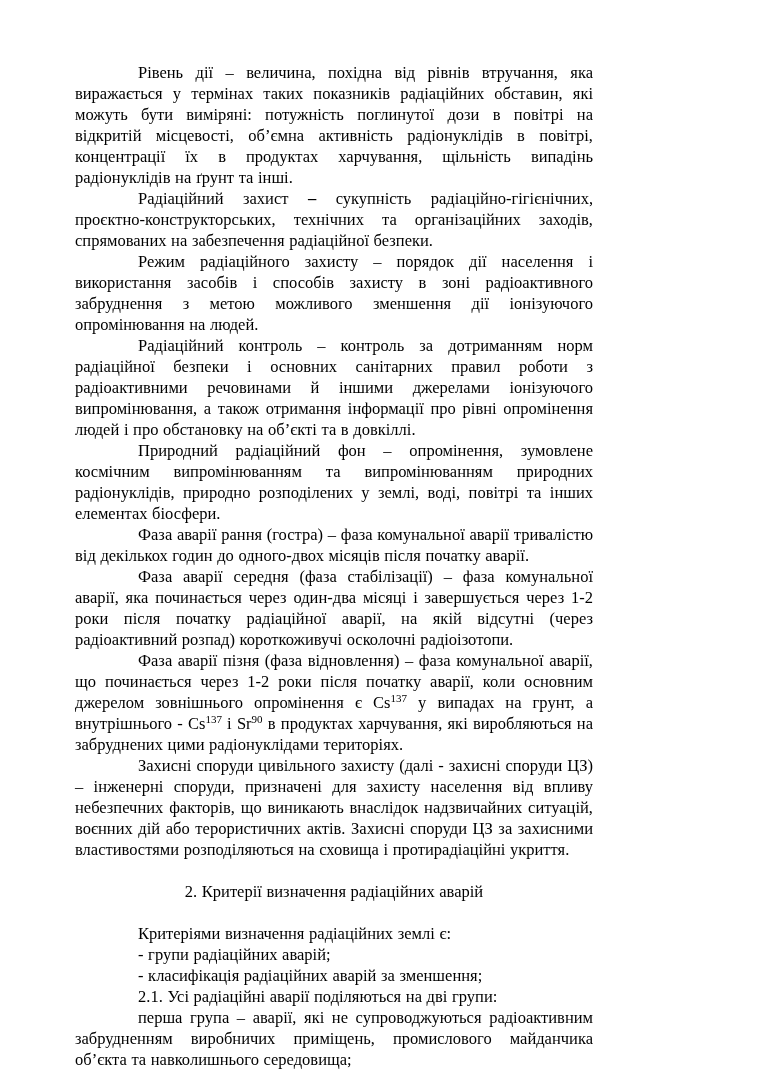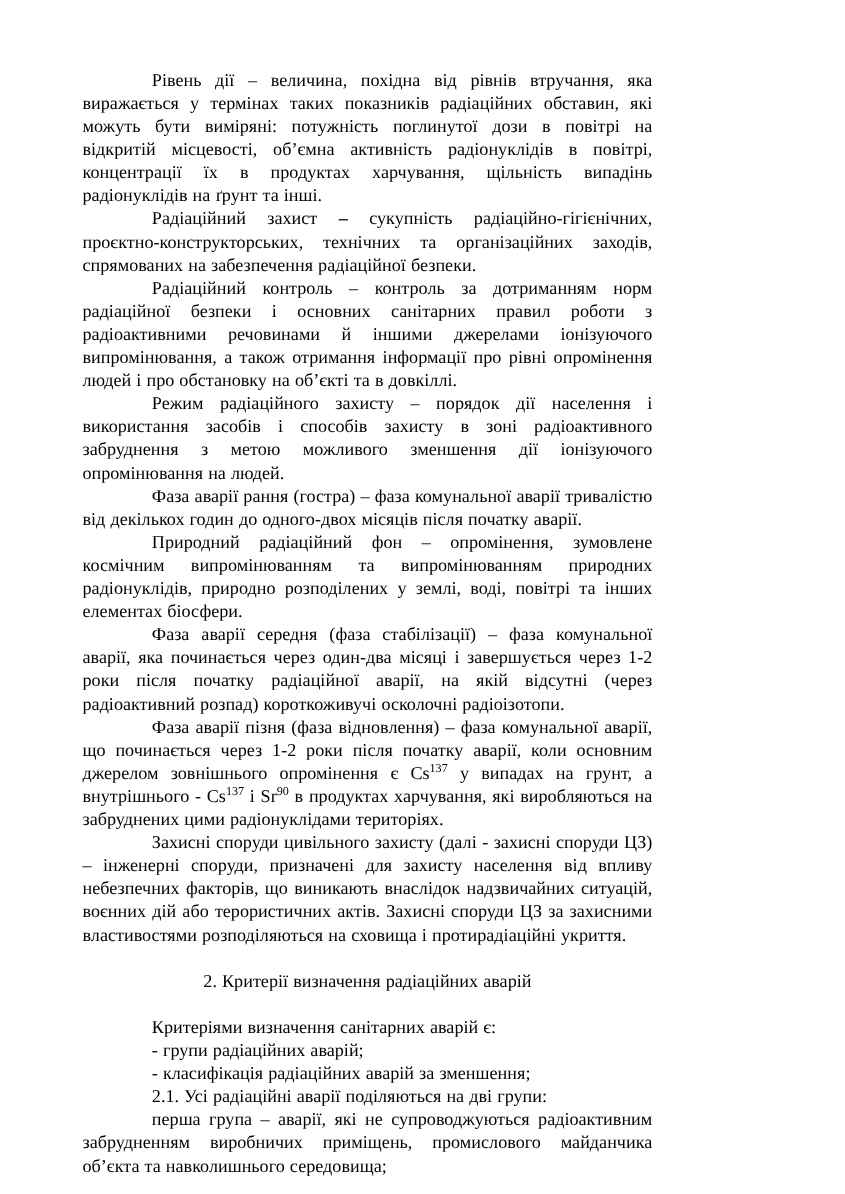--- a/index.html
+++ b/index.html
@@ -41,27 +41,27 @@
   }
   .doc .b { font-weight: bold; }
 </style>
 </head>
 <body>
 
 <div class="page">
   <div class="doc" id="doc">
       <p>Рівень дії – величина, похідна від рівнів втручання, яка виражається у термінах таких показників радіаційних обставин, які можуть бути виміряні: потужність поглинутої дози в повітрі на відкритій місцевості, об’ємна активність радіонуклідів в повітрі, концентрації їх в продуктах харчування, щільність випадінь радіонуклідів на ґрунт та інші.</p>
       <p><span>Радіаційний захист </span><span class="b">–</span><span> сукупність радіаційно-гігієнічних, проєктно-конструкторських, технічних та організаційних заходів, спрямованих на забезпечення радіаційної безпеки.</span></p>
+      <p>Режим радіаційного захисту – порядок дії населення і використання засобів і способів захисту в зоні радіоактивного забруднення з метою можливого зменшення дії іонізуючого опромінювання на людей.</p>
       <p>Радіаційний контроль – контроль за дотриманням норм радіаційної безпеки і основних санітарних правил роботи з радіоактивними речовинами й іншими джерелами іонізуючого випромінювання, а також отримання інформації про рівні опромінення людей і про обстановку на об’єкті та в довкіллі.</p>
-      <p>Режим радіаційного захисту – порядок дії населення і використання засобів і способів захисту в зоні радіоактивного забруднення з метою можливого зменшення дії іонізуючого опромінювання на людей.</p>
+      <p>Природний радіаційний фон – опромінення, зумовлене космічним випромінюванням та випромінюванням природних радіонуклідів, природно розподілених у землі, воді, повітрі та інших елементах біосфери.</p>
       <p>Фаза аварії рання (гостра) – фаза комунальної аварії тривалістю від декількох годин до одного-двох місяців після початку аварії.</p>
-      <p>Природний радіаційний фон – опромінення, зумовлене космічним випромінюванням та випромінюванням природних радіонуклідів, природно розподілених у землі, воді, повітрі та інших елементах біосфери.</p>
       <p>Фаза аварії середня (фаза стабілізації) – фаза комунальної аварії, яка починається через один-два місяці і завершується через 1-2 роки після початку радіаційної аварії, на якій відсутні (через радіоактивний розпад) короткоживучі осколочні радіоізотопи.</p>
       <p><span>Фаза аварії пізня (фаза відновлення) – фаза комунальної аварії, що починається через 1-2 роки після початку аварії, коли основним джерелом зовнішнього опромінення є Cs</span><sup>137</sup><span> у випадах на грунт, а внутрішнього - Cs</span><sup>137</sup><span> і Sr</span><sup>90</sup><span> в продуктах харчування, які виробляються на забруднених цими радіонуклідами територіях.</span></p>
       <p>Захисні споруди цивільного захисту (далі - захисні споруди ЦЗ) – інженерні споруди, призначені для захисту населення від впливу небезпечних факторів, що виникають внаслідок надзвичайних ситуацій, воєнних дій або терористичних актів. Захисні споруди ЦЗ за захисними властивостями розподіляються на сховища і протирадіаційні укриття.</p>
       <p class="heading">2. Критерії визначення радіаційних аварій</p>
-      <p>Критеріями визначення санітарних аварій є:</p>
+      <p>Критеріями визначення радіаційних землі є:</p>
       <p>- групи радіаційних аварій;</p>
       <p>- класифікація радіаційних аварій за зменшення;</p>
       <p>2.1. Усі радіаційні аварії поділяються на дві групи:</p>
       <p>перша група – аварії, які не супроводжуються радіоактивним забрудненням виробничих приміщень, промислового майданчика об’єкта та навколишнього середовища;</p>
     </div>
 </div>
 
 </body></html>

